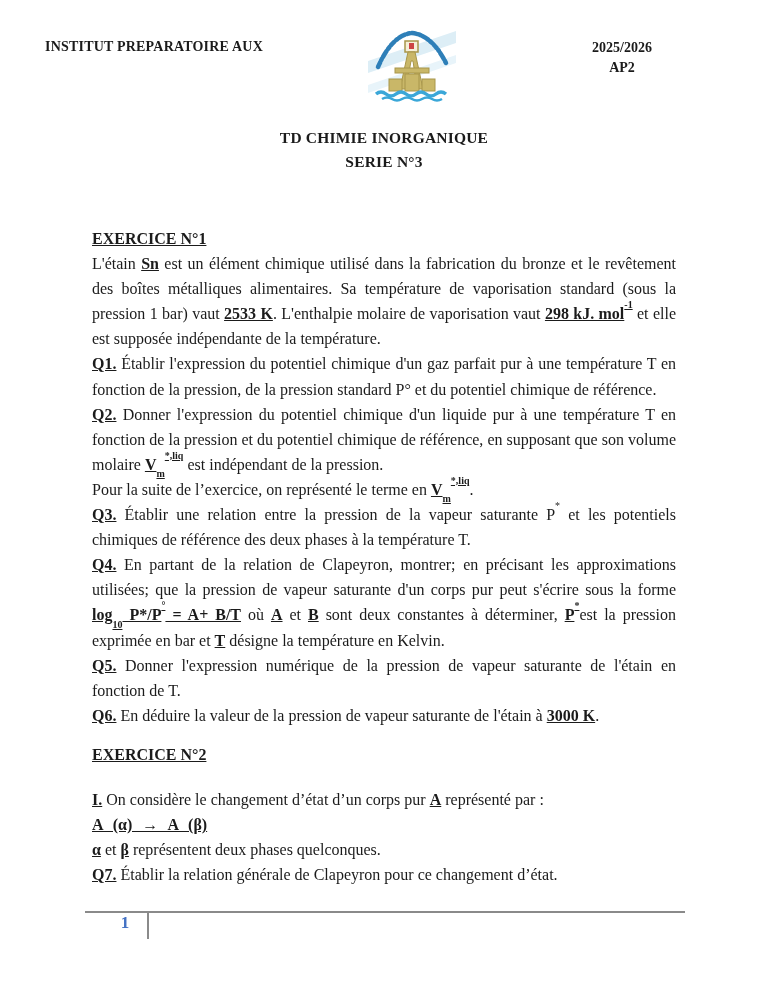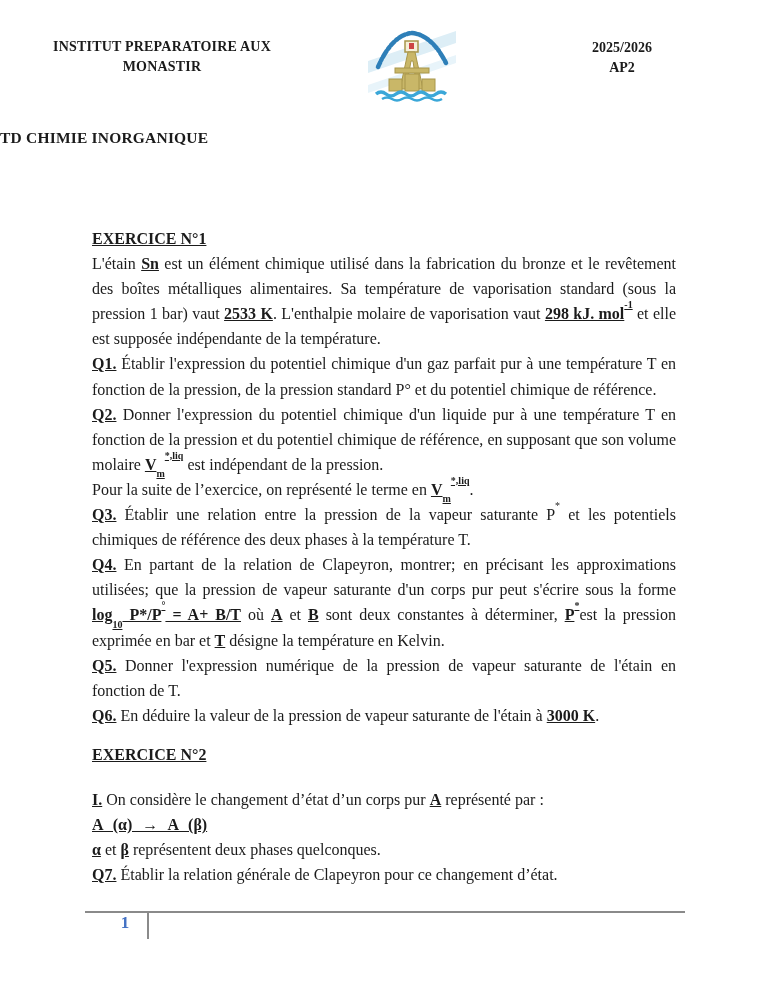--- a/index.html
+++ b/index.html
@@ -3,28 +3,28 @@
 <meta charset="utf-8">
 <style>
   html,body{margin:0;padding:0;}
   body{
     width:768px;height:994px;position:relative;background:#ffffff;
     font-family:"Liberation Serif", serif;color:#1b1b1b;overflow:hidden;
   }
   .page{position:relative;width:768px;height:994px;background:#fff;}
 
   
-  .hdr-left{position:absolute;left:50px;top:37px;width:224px;text-align:center;
+  .hdr-left{position:absolute;left:42px;top:37px;width:224px;text-align:center;
     font-weight:bold;font-size:14px;line-height:20px;letter-spacing:.2px;}
   .hdr-right{position:absolute;left:570px;top:38px;width:104px;text-align:center;
     font-weight:bold;font-size:14px;line-height:20px;}
   .logo-box{position:absolute;left:368px;top:27px;width:88px;height:76px;}
 
   
-  .title-block{position:absolute;left:0;top:126px;width:768px;text-align:left;
+  .title-block{position:absolute;left:0;top:126px;width:768px;text-align:center;
     font-weight:bold;font-size:15.5px;line-height:24px;letter-spacing:.2px;}
 
   
   .content{position:absolute;left:92px;top:226px;width:584px;
     font-size:16px;line-height:25.1px;text-align:justify;}
   .content p{margin:0;}
   .b{font-weight:bold;text-decoration:underline;}
   .u{text-decoration:underline;}
   sup{font-size:10px;position:relative;top:-5px;line-height:0;}
   sub{font-size:10px;position:relative;top:3px;line-height:0;}
@@ -38,21 +38,20 @@
   .page-number{position:absolute;left:110px;top:913px;width:30px;text-align:center;
     font-weight:bold;font-size:17px;}
 </style>
 </head>
 <body>
 
 <div class="page">
 
   <div class="hdr-left">
     <div>INSTITUT PREPARATOIRE AUX</div>
-    <div>MONASTIR</div>
   </div>
 
   <div class="logo-box">
     <svg width="88" height="76" viewBox="0 0 88 76">
       <path d="M0 34 L88 4 L88 16 L0 46 Z" fill="#ddeef6"></path>
       <path d="M0 58 L88 28 L88 36 L0 66 Z" fill="#e8f4fa"></path>
       <path d="M10 40 Q24 8 44 6 Q64 8 78 36" stroke="#2e7fb8" stroke-width="4.5" fill="none" stroke-dasharray="5 2 2 2 7 2 3 2" stroke-linecap="round"></path>
       <g>
         <rect x="37" y="14" width="13" height="11" fill="#f5efd8" stroke="#a8964a" stroke-width="1.5"></rect>
         <rect x="41" y="16" width="5" height="6" fill="#cc4444"></rect>
@@ -69,20 +68,21 @@
     </svg>
   </div>
 
   <div class="hdr-right">
     <div>2025/2026</div>
     <div>AP2</div>
   </div>
 
   <div class="title-block">
     <div>TD CHIMIE INORGANIQUE</div>
+    <div>SERIE N°3</div>
   </div>
 
   <div class="content">
     <p><span class="b u">EXERCICE N°1</span></p>
     <p><span>L'étain </span><span class="b">Sn</span><span> est un élément chimique utilisé dans la fabrication du bronze et le revêtement des boîtes métalliques alimentaires. Sa température de vaporisation standard (sous la pression 1 bar) vaut </span><span class="b">2533 K</span><span>. L'enthalpie molaire de vaporisation vaut </span><span class="b">298 kJ. mol</span><sup class="b">-1</sup><span> et elle est supposée indépendante de la température.</span></p>
     <p><span class="b">Q1.</span><span> Établir l'expression du potentiel chimique d'un gaz parfait pur à une température T en fonction de la pression, de la pression standard P° et du potentiel chimique de référence.</span></p>
     <p><span class="b">Q2.</span><span> Donner l'expression du potentiel chimique d'un liquide pur à une température T en fonction de la pression et du potentiel chimique de référence, en supposant que son volume molaire </span><span class="b">V</span><sub class="b">m</sub><sup class="b">*,liq</sup><span> est indépendant de la pression.</span></p>
     <p><span>Pour la suite de l’exercice, on représenté le terme en </span><span class="b">V</span><sub class="b">m</sub><sup class="b">*,liq</sup><span>.</span></p>
     <p><span class="b">Q3.</span><span> Établir une relation entre la pression de la vapeur saturante P</span><sup>*</sup><span> et les potentiels chimiques de référence des deux phases à la température T.</span></p>
     <p><span class="b">Q4.</span><span> En partant de la relation de Clapeyron, montrer; en précisant les approximations utilisées; que la pression de vapeur saturante d'un corps pur peut s'écrire sous la forme </span><span class="b">log</span><sub class="b">10</sub><span class="b"> P*/P</span><sup class="b">°</sup><span class="b"> = A+ B/T</span><span> où </span><span class="b">A</span><span> et </span><span class="b">B</span><span> sont deux constantes à déterminer, </span><span class="b">P</span><sup class="b">*</sup><span>est la pression exprimée en bar et </span><span class="b">T</span><span> désigne la température en Kelvin.</span></p>

